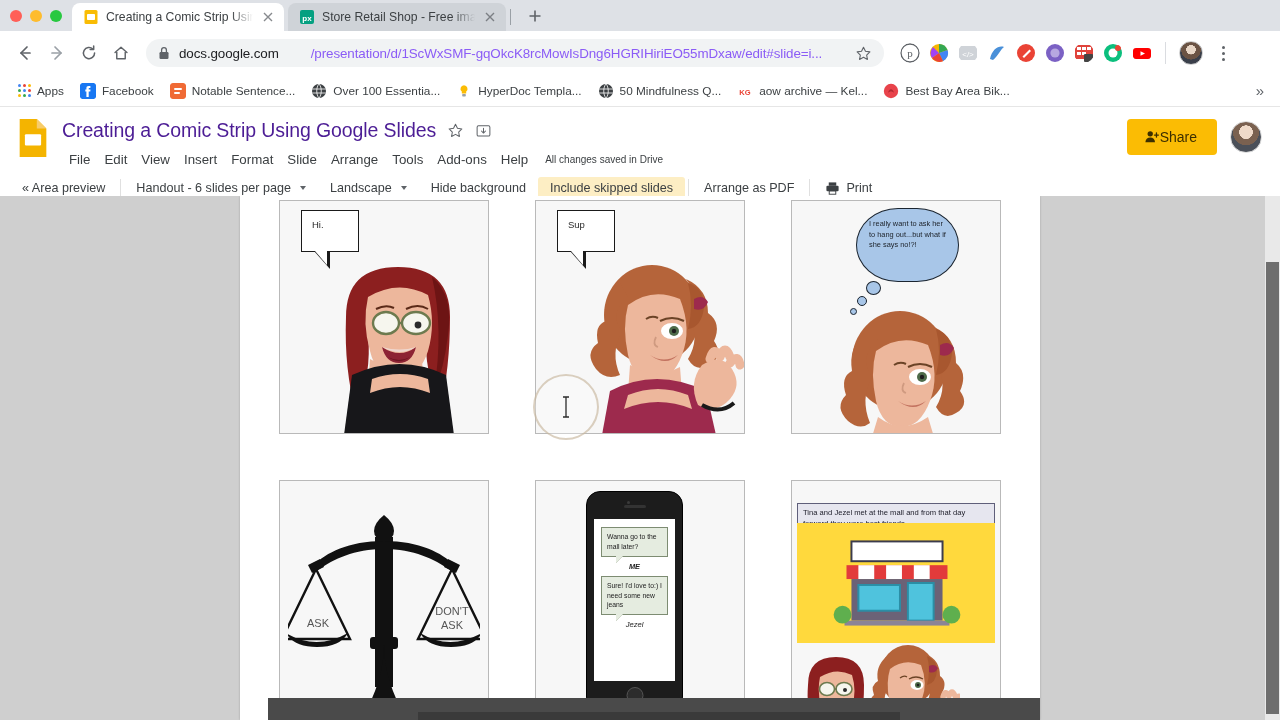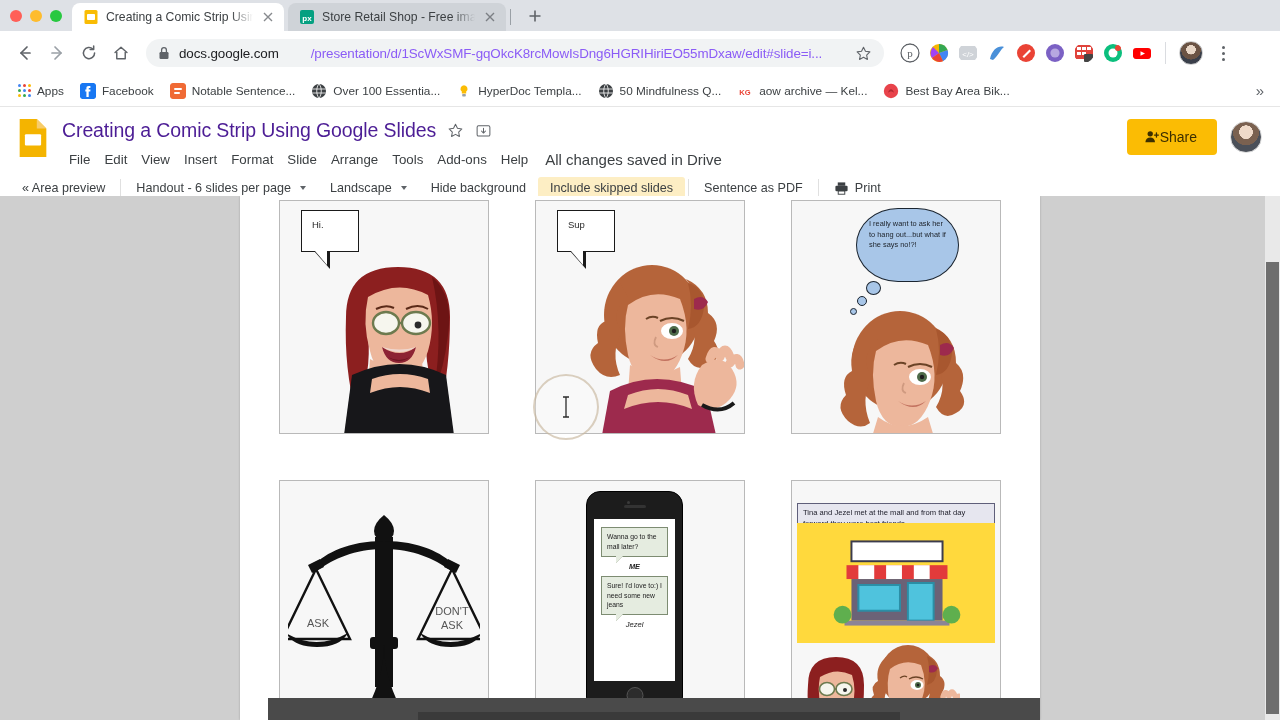--- a/index.html
+++ b/index.html
@@ -83,21 +83,21 @@
 
   
   .docs-header { background:#fff; padding: 8px 18px 0 14px; display:flex; align-items:flex-start; }
   .doc-logo { width: 34px; height: 40px; margin: 3px 12px 0 2px; flex:none; }
   .doc-meta { flex: 1; min-width:0; }
   .doc-title-row { display:flex; align-items:center; gap:11px; height: 30px; }
   .doc-title { font-size: 19.5px; color: #4c1d95; font-weight: 400; letter-spacing: -0.1px; }
   .ti { color:#5f6368; display:flex; align-items:center; }
   .menubar { display:flex; align-items:center; gap: 0; height:26px; margin-top:1px; }
   .menu-item { font-size: 13.3px; color:#3c4043; padding: 3px 7px; border-radius:4px; }
-  .saved-note { font-size:15px; color:#3c4043; padding-left:10px; white-space:nowrap; }
+  .saved-note { font-size:10px; color:#3c4043; padding-left:10px; white-space:nowrap; }
   .header-right { display:flex; align-items:center; gap: 13px; padding-top: 4px; }
   .present-btn {
     display:flex; align-items:center; height:36px; border:1px solid #dadce0; border-radius:4px;
     overflow:hidden; background:#fff;
   }
   .present-main { display:flex; align-items:center; gap:8px; padding: 0 13px 0 12px; font-size:14px; color:#3c4043; height:100%; }
   .present-caret { width:26px; height:100%; display:flex; align-items:center; justify-content:center;
                    border-left:1px solid #dadce0; }
   .share-btn {
     display:flex; align-items:center; gap:0; background:#fbbc04; color:#3c2f00;
@@ -506,21 +506,21 @@
       <span>Handout - 6 slides per page</span>
       <span class="caret-sm"></span>
     </span>
     <span class="pb-item">
       <span>Landscape</span>
       <span class="caret-sm"></span>
     </span>
     <span class="pb-item">Hide background</span>
     <span class="pb-item highlight">Include skipped slides</span>
     <span class="pb-sep"></span>
-    <span class="pb-item">Sentence as PDF</span>
+    <span class="pb-item">Arrange as PDF</span>
     <span class="pb-sep"></span>
     <span class="pb-item">
       <svg width="15" height="15" viewBox="0 0 16 16">
         <rect x="4" y="1.5" width="8" height="3.6" fill="#3c4043"></rect>
         <rect x="1.5" y="5" width="13" height="6" rx="1.2" fill="#3c4043"></rect>
         <rect x="4" y="10" width="8" height="4.6" fill="#3c4043"></rect>
         <rect x="5" y="11.2" width="6" height="2.4" fill="#fff"></rect>
       </svg>
       <span>Print</span>
     </span>

